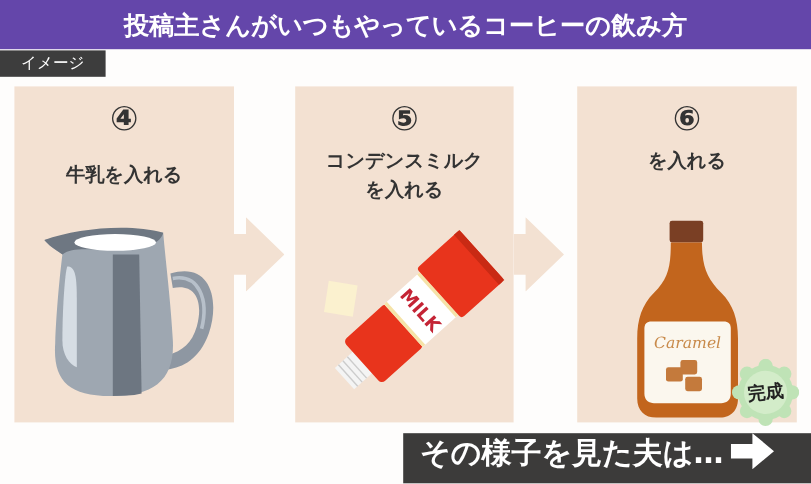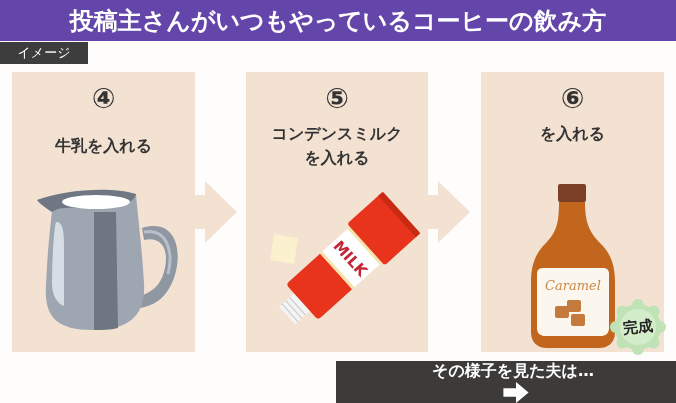--- a/index.html
+++ b/index.html
@@ -2,21 +2,21 @@
 <html><head>
 <meta charset="utf-8">
 <style>
   * { box-sizing: border-box; margin: 0; padding: 0; }
   html, body { width: 676px; height: 403px; overflow: hidden; background: #fefdfc; }
   body { position: relative; font-family: "DejaVu Sans", "Liberation Sans", sans-serif; }
   .header {
     position: absolute; left: 0; top: 0; width: 676px; height: 41px;
     background: #6446aa; color: #ffffff;
     display: flex; align-items: center; justify-content: center;
-    font-size: 24px; font-weight: bold; letter-spacing: 0px;
+    font-size: 21px; font-weight: bold; letter-spacing: 0px;
   }
   .image-label {
     position: absolute; left: 0; top: 42px; width: 88px; height: 22px;
     background: #3d3d3d; color: #ffffff; font-size: 13px;
     display: flex; align-items: center; justify-content: center;
   }
   .panel {
     position: absolute; top: 72px; height: 280px; background: #f3e1d2;
   }
   .panel .num {
@@ -24,22 +24,22 @@
     font-size: 28px; color: #333; font-weight: bold;
   }
   .panel .caption {
     position: absolute; left: 0; right: 0; text-align: center;
     font-size: 16px; line-height: 24px; font-weight: bold; color: #333;
   }
   .arrow { position: absolute; top: 181px; width: 42px; height: 62px; }
   .banner {
     position: absolute; left: 336px; top: 361px; width: 340px; height: 42px;
     background: #3c3b3a; color: #ffffff;
-    display: flex; align-items: center; padding-left: 14px;
-    font-size: 16px; font-weight: bold; flex-direction: column;
+    display: flex; padding-left: 14px;
+    font-size: 25px; font-weight: bold;
   }
   .banner .arrow-icon { margin-left: 6px; width: 36px; height: 30px; }
   .badge {
     position: absolute; left: 610px; top: 299px; width: 56px; height: 56px;
   }
   .badge span {
     position: absolute; left: 0; top: 0; width: 56px; height: 56px;
     display: flex; align-items: center; justify-content: center;
     font-size: 15px; font-weight: bold; color: #222; transform: rotate(-6deg);
   }

